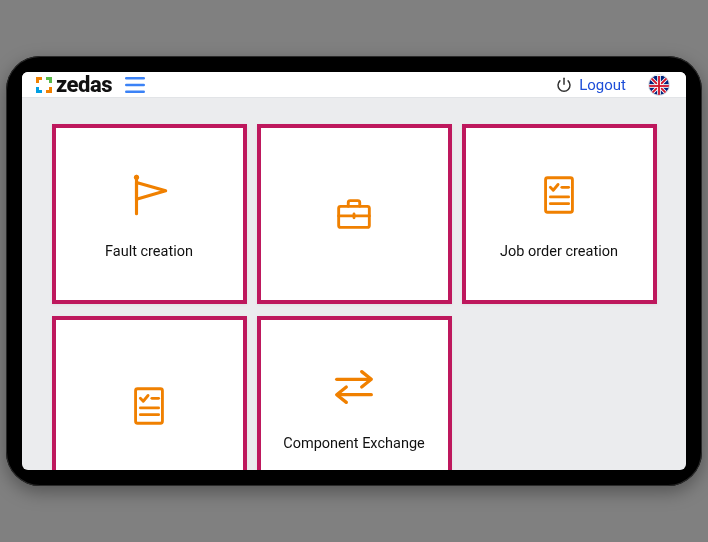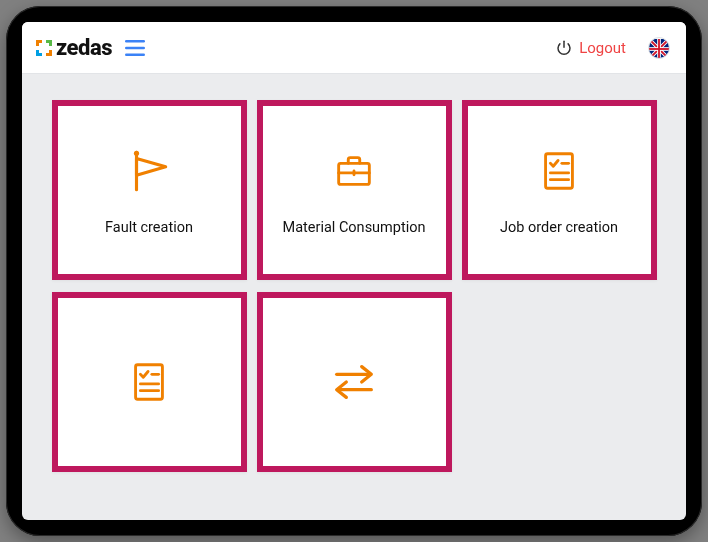--- a/index.html
+++ b/index.html
@@ -1,21 +1,21 @@
 <!DOCTYPE html>
 <html><head>
 <meta charset="utf-8">
 <style>
   * { box-sizing: border-box; margin: 0; padding: 0; }
   html, body { width: 708px; height: 542px; background: #808080; font-family: -apple-system, "Segoe UI", Roboto, Arial, sans-serif; }
   body { display: flex; align-items: center; justify-content: center; }
 
   .tablet-frame {
     width: 696px;
-    height: 530px;
+    height: 430px;
     background: #000;
     border-radius: 34px;
     padding: 16px;
     box-shadow: 0 0 0 1px #2a2a2a inset, 0 6px 18px rgba(0,0,0,.35);
     position: relative;
   }
   .screen {
     width: 100%;
     height: 100%;
     background: #ebecee;
@@ -49,21 +49,21 @@
     width: 22px; height: 22px;
     display: inline-flex; align-items: center; justify-content: center;
     cursor: pointer;
   }
   .burger svg { display:block; }
 
   .spacer { flex: 1; }
 
   .logout {
     display: flex; align-items: center; gap: 6px;
-    color: #ef4444; font-size: 15px; cursor: pointer; justify-content: center;
+    color: #1d4ed8; font-size: 15px; cursor: pointer; justify-content: center;
   }
   .flag {
     width: 22px; height: 22px; border-radius: 50%;
     overflow: hidden; display: inline-flex; margin-left: 12px; cursor: pointer;
     border: 1px solid #dcdfe3;
   }
 
   .content {
     flex: 1;
     padding: 26px 26px 10px 26px;
@@ -71,21 +71,21 @@
   .grid {
     width: 605px;
     margin: 0 auto;
     display: grid;
     grid-template-columns: repeat(3, 195px);
     grid-auto-rows: 180px;
     gap: 12px 10px;
   }
   .tile {
     background: #fff;
-    border: 6px solid #be185d;
+    border: 4px solid #be185d;
     box-shadow: 0 1px 3px rgba(0,0,0,.05);
     display: flex;
     flex-direction: column;
     align-items: center;
     justify-content: center;
     gap: 22px;
     cursor: pointer;
   }
   .tile .ico { color: #f08000; display:flex; align-items:center; justify-content:center; height:52px; }
   .tile .lbl { font-size: 14.5px; color: #111; text-align: center; }
@@ -156,21 +156,20 @@
 
         <div class="tile">
           <span class="ico">
             <svg width="46" height="46" viewBox="0 0 48 48" fill="none" stroke="currentColor" stroke-width="3" stroke-linejoin="round" stroke-linecap="round">
               <rect x="8" y="16" width="32" height="22" rx="2"></rect>
               <path d="M18 16 v-4 a2 2 0 0 1 2 -2 h8 a2 2 0 0 1 2 2 v4"></path>
               <line x1="8" y1="26" x2="40" y2="26"></line>
               <line x1="24" y1="24" x2="24" y2="28"></line>
             </svg>
           </span>
-          <span class="lbl">Material Consumption</span>
         </div>
 
         <div class="tile">
           <span class="ico">
             <svg width="42" height="46" viewBox="0 0 40 48" fill="none" stroke="currentColor" stroke-width="3" stroke-linejoin="round" stroke-linecap="round">
               <rect x="6" y="6" width="28" height="36" rx="2"></rect>
               <polyline points="11,16 14,19 19,13"></polyline>
               <line x1="23" y1="16" x2="30" y2="16"></line>
               <line x1="11" y1="26" x2="30" y2="26"></line>
               <line x1="11" y1="33" x2="30" y2="33"></line>
@@ -193,19 +192,20 @@
 
         <div class="tile">
           <span class="ico">
             <svg width="50" height="46" viewBox="0 0 52 44" fill="none" stroke="currentColor" stroke-width="3.4" stroke-linejoin="round" stroke-linecap="round">
               <line x1="8" y1="14" x2="42" y2="14"></line>
               <polyline points="34,6 44,14 34,22"></polyline>
               <line x1="44" y1="30" x2="10" y2="30"></line>
               <polyline points="18,22 8,30 18,38"></polyline>
             </svg>
           </span>
+          <span class="lbl">Component Exchange</span>
         </div>
 
       </div>
     </div>
 
   </div>
 </div>
 
 </body></html>

